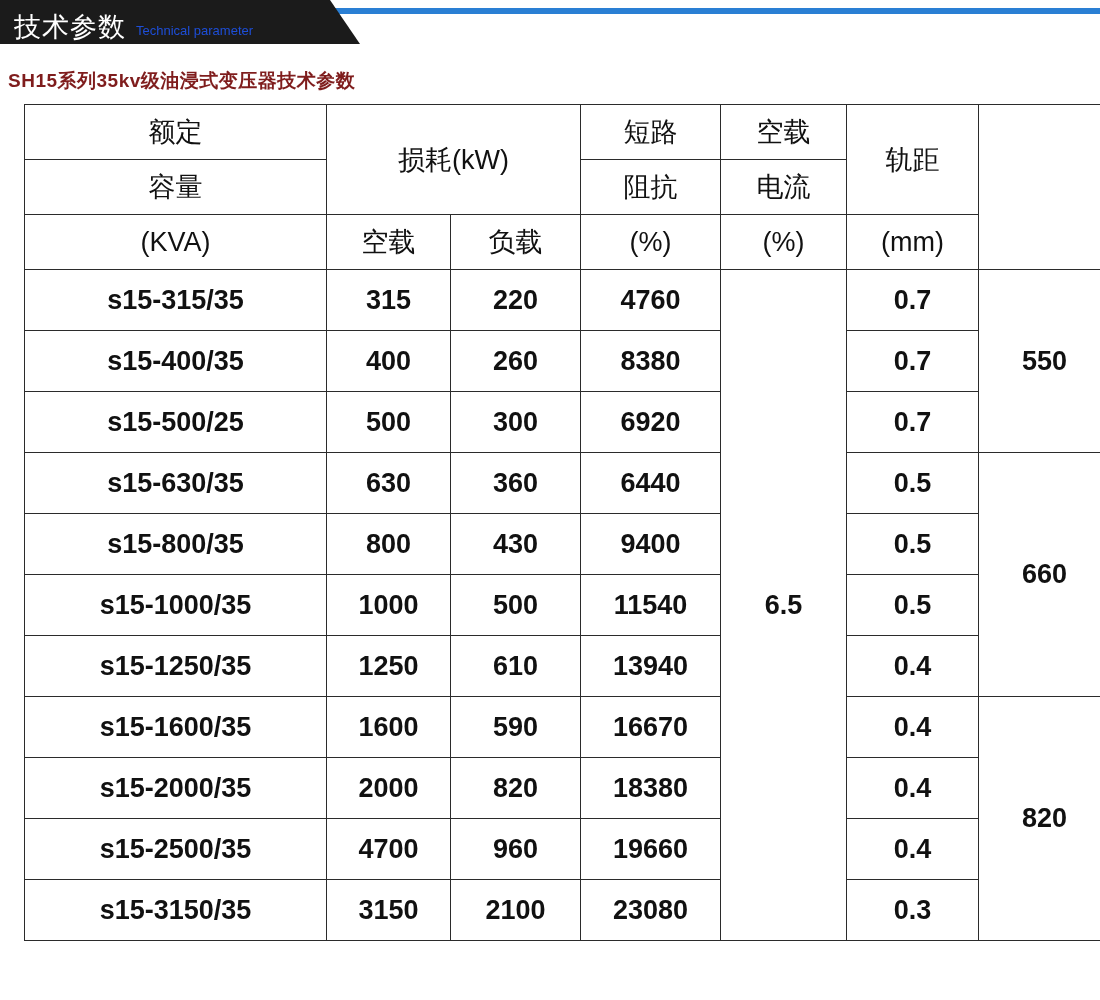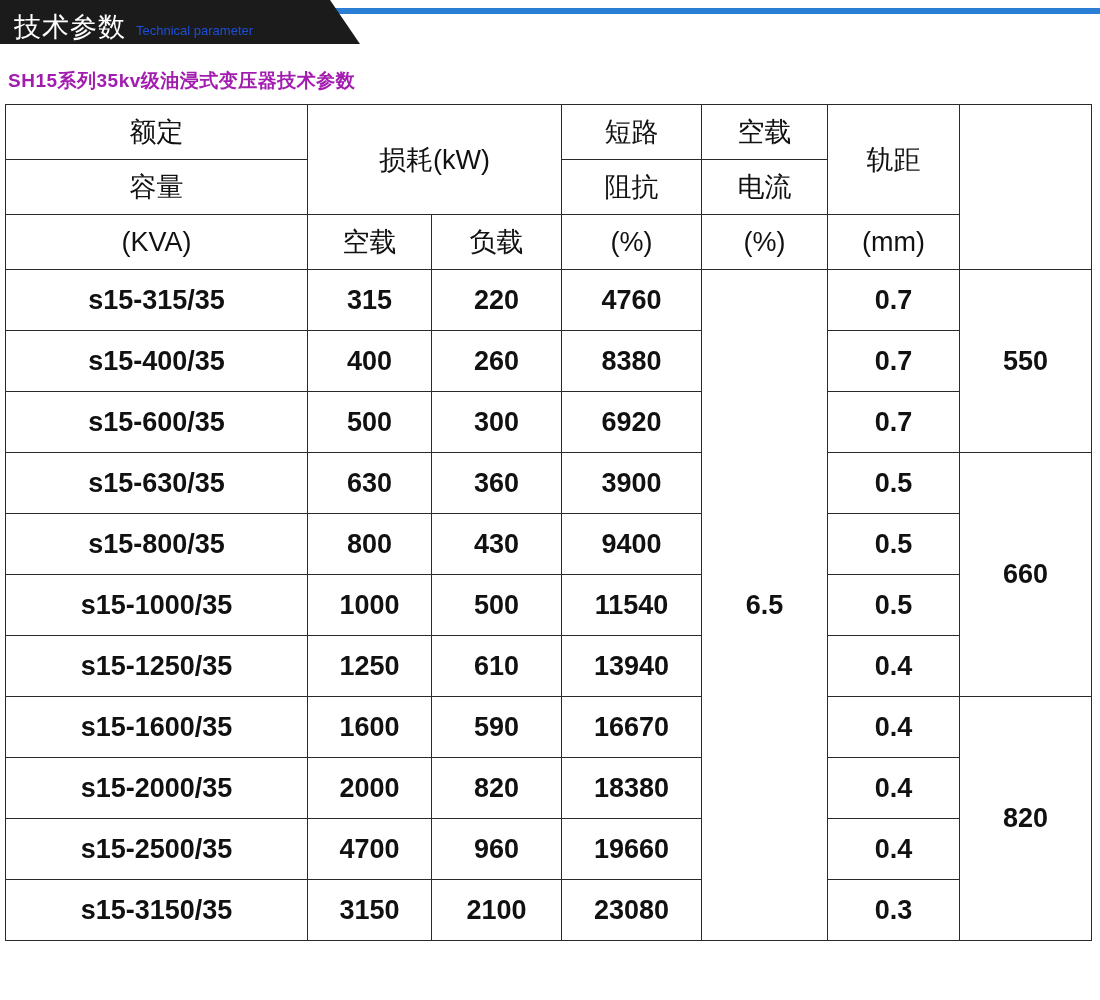--- a/index.html
+++ b/index.html
@@ -61,27 +61,27 @@
     line-height: 26px;
     color: #1d4ed8;
     font-weight: 400;
   }
 
   
   .subtitle {
     margin: 18px 0 10px 8px;
     font-size: 19px;
     font-weight: bold;
-    color: #a21caf;
+    color: #7f1d1d;
     letter-spacing: 0.5px;
   }
 
   
   .table-wrap {
-    padding: 0 5px;
+    padding: 0 24px;
   }
   table.spec {
     border-collapse: collapse;
     width: 1086px;
     table-layout: fixed;
   }
   table.spec th,
   table.spec td {
     border: 1px solid #2b2b2b;
     text-align: center;
@@ -167,31 +167,31 @@
           <td rowspan="3" class="cell-span-vert">550</td>
         </tr>
         <tr>
           <td>s15-400/35</td>
           <td>400</td>
           <td>260</td>
           <td>8380</td>
           <td>0.7</td>
         </tr>
         <tr>
-          <td>s15-600/35</td>
+          <td>s15-500/25</td>
           <td>500</td>
           <td>300</td>
           <td>6920</td>
           <td>0.7</td>
         </tr>
         <tr>
           <td>s15-630/35</td>
           <td>630</td>
           <td>360</td>
-          <td>3900</td>
+          <td>6440</td>
           <td>0.5</td>
           <td rowspan="4" class="cell-span-vert">660</td>
         </tr>
         <tr>
           <td>s15-800/35</td>
           <td>800</td>
           <td>430</td>
           <td>9400</td>
           <td>0.5</td>
         </tr>

